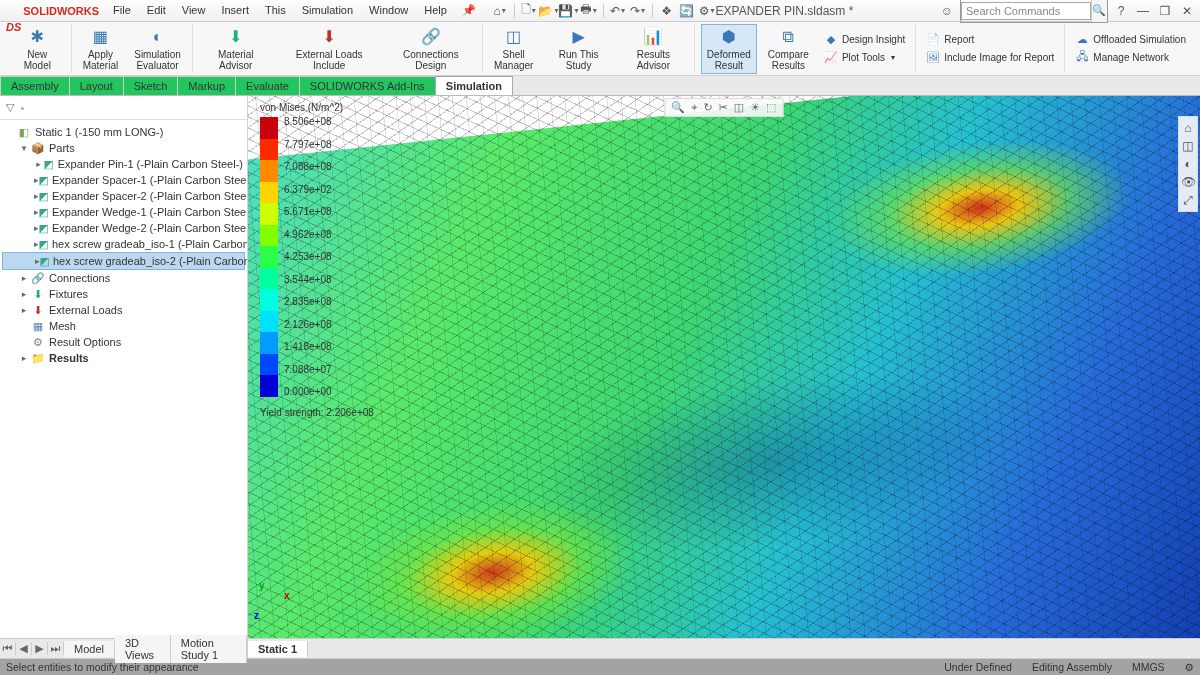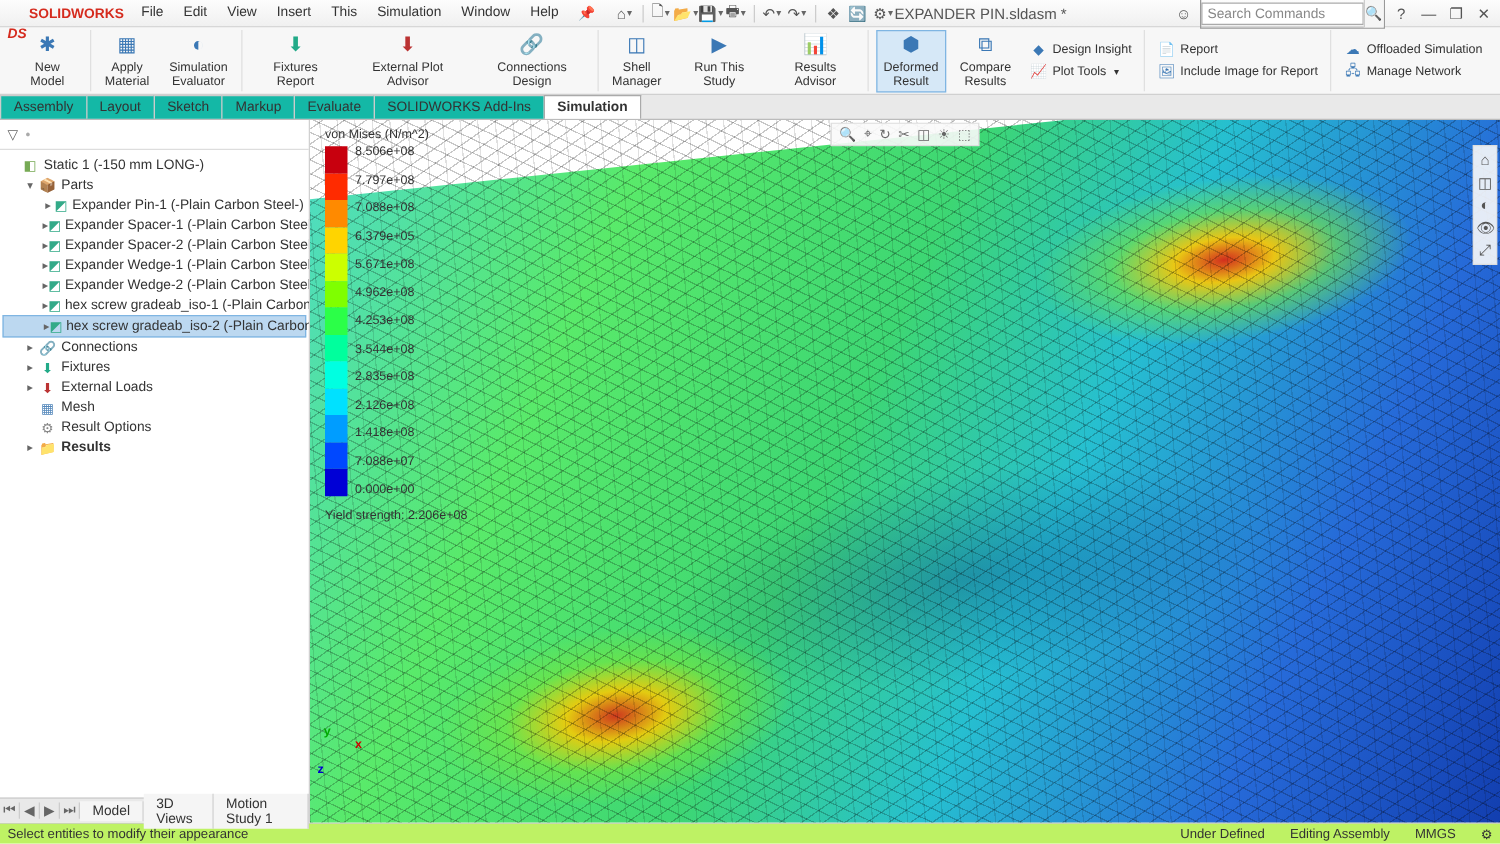--- a/index.html
+++ b/index.html
@@ -26,21 +26,21 @@
 .ribgroup { display: flex; flex-direction: row; align-items: center; padding: 0 6px; border-right: 1px solid #e0e0e0; gap: 6px; }
 .ribbtn { display: flex; flex-direction: column; align-items: center; justify-content: center; padding: 2px 5px; font-size: 10px; line-height: 11px; text-align: center; cursor: default; gap: 2px; }
 .ribbtn .ic { width: 24px; height: 20px; display:flex; align-items:center; justify-content:center; font-size:16px; color:#3b78b5; }
 .ribbtn.active { background: #d6e8f7; border: 1px solid #7fb5e2; }
 .ribcol { display:flex; flex-direction:column; justify-content:center; gap:2px; }
 .ribsmall { display:flex; align-items:center; font-size:10px; padding:1px 4px; gap:4px; white-space:nowrap; }
 .ribsmall .ic { width:14px; height:14px; display:inline-flex; align-items:center; justify-content:center; font-size:11px; color:#3b78b5; }
 
 
 .cmdtabs { height: 20px; background: #e9e9e9; display: flex; align-items: end; border-bottom: 1px solid #bbb; font-size: 11px; }
-.cmdtab { padding: 3px 10px; border: 1px solid #ccc; border-bottom: none; background: #14b8a6; margin-right: -1px; cursor: default; }
+.cmdtab { padding: 3px 10px; border: 1px solid #ccc; border-bottom: none; background: #22c55e; margin-right: -1px; cursor: default; }
 .cmdtab.active { background: #fff; font-weight: bold; border-color: #aaa; }
 
 
 .main { display: flex; height: 562px; }
 .featuretree { width: 248px; background: #fff; border-right: 1px solid #d0d0d0; display:flex; flex-direction:column; }
 .ft-toolbar { height: 24px; border-bottom: 1px solid #ddd; display:flex; align-items:center; padding:0 6px; gap:6px; color:#666; }
 .ft-body { flex:1; overflow:auto; padding: 4px 2px; font-size: 11px; }
 .ft-node { display:flex; align-items:center; padding: 1px 2px; white-space:nowrap; }
 .ft-node .arrow { width:12px; color:#666; font-size:9px; text-align:center; }
 .ft-node .nic { width:16px; height:14px; margin-right:3px; display:inline-flex; align-items:center; justify-content:center; font-size:11px; }
@@ -87,21 +87,21 @@
 .triad .ax { position:absolute; font-weight:bold; }
 
 
 .btabs { position:absolute; left:0; right:0; bottom:0; height:20px; background:#e9e9e9; border-top:1px solid #ccc; display:flex; align-items:center; font-size:11px; }
 .btab-ctl { display:flex; gap:0; }
 .btab-ctl span { width:16px; text-align:center; border-right:1px solid #ccc; color:#666; }
 .btab { padding: 2px 10px; border-right:1px solid #ccc; background:#f5f5f5; }
 .btab.active { background:#fff; font-weight:bold; }
 
 
-.statusbar { height: 17px; background: #bef264; border-top:1px solid #ccc; display:flex; align-items:center; font-size:10.5px; padding:0 6px; gap:20px; }
+.statusbar { height: 17px; background: #a3a3a3; border-top:1px solid #ccc; display:flex; align-items:center; font-size:10.5px; padding:0 6px; gap:20px; }
 .statusbar .spacer { flex:1; }
 </style>
 </head>
 <body>
 
 <div class="titlebar">
   <div class="logo">
       <span class="ds">DS</span>
       <span>SOLIDWORKS</span>
     </div>
@@ -162,25 +162,25 @@
       </div>
     <div class="ribbtn">
         <div class="ic">◐</div>
         <span style="white-space:pre">Simulation
 Evaluator</span>
       </div>
   </div>
   <div class="ribgroup">
     <div class="ribbtn">
         <div class="ic" style="color:#2a8">⬇</div>
-        <span>Fixtures Report</span>
+        <span>Material Advisor</span>
       </div>
     <div class="ribbtn">
         <div class="ic" style="color:#b33">⬇</div>
-        <span>External Plot Advisor</span>
+        <span>External Loads Include</span>
       </div>
     <div class="ribbtn">
         <div class="ic">🔗</div>
         <span>Connections Design</span>
       </div>
   </div>
   <div class="ribgroup">
     <div class="ribbtn">
         <div class="ic">◫</div>
         <span style="white-space:pre">Shell
@@ -389,41 +389,44 @@
             <div style="background: rgb(0, 255, 225);"></div>
             <div style="background: rgb(0, 225, 255);"></div>
             <div style="background: rgb(0, 157, 255);"></div>
             <div style="background: rgb(0, 72, 255);"></div>
             <div style="background: rgb(0, 0, 214);"></div>
           </div>
         <div class="legend-labels" id="legend-labels">
             <span>8.506e+08</span>
             <span>7.797e+08</span>
             <span>7.088e+08</span>
-            <span>6.379e+05</span>
+            <span>6.379e+02</span>
             <span>5.671e+08</span>
             <span>4.962e+08</span>
             <span>4.253e+08</span>
             <span>3.544e+08</span>
             <span>2.835e+08</span>
             <span>2.126e+08</span>
             <span>1.418e+08</span>
             <span>7.088e+07</span>
             <span>0.000e+00</span>
           </div>
       </div>
       <div class="yield">Yield strength: 2.206e+08</div>
     </div>
 
     <div class="triad" style="width:50px;height:50px">
       <span class="ax" style="color:#c00;left:30px;top:10px">x</span>
       <span class="ax" style="color:#0a0;left:5px;top:0">y</span>
       <span class="ax" style="color:#00c;left:0;top:30px">z</span>
     </div>
 
+    <div class="btabs">
+      <div class="btab active">Static 1</div>
+    </div>
   </div>
 </div>
 
 <div class="statusbar">
   <span>Select entities to modify their appearance</span>
   <span class="spacer"></span>
   <span>Under Defined</span>
   <span>Editing Assembly</span>
   <span>MMGS</span>
   <span>⚙</span>

